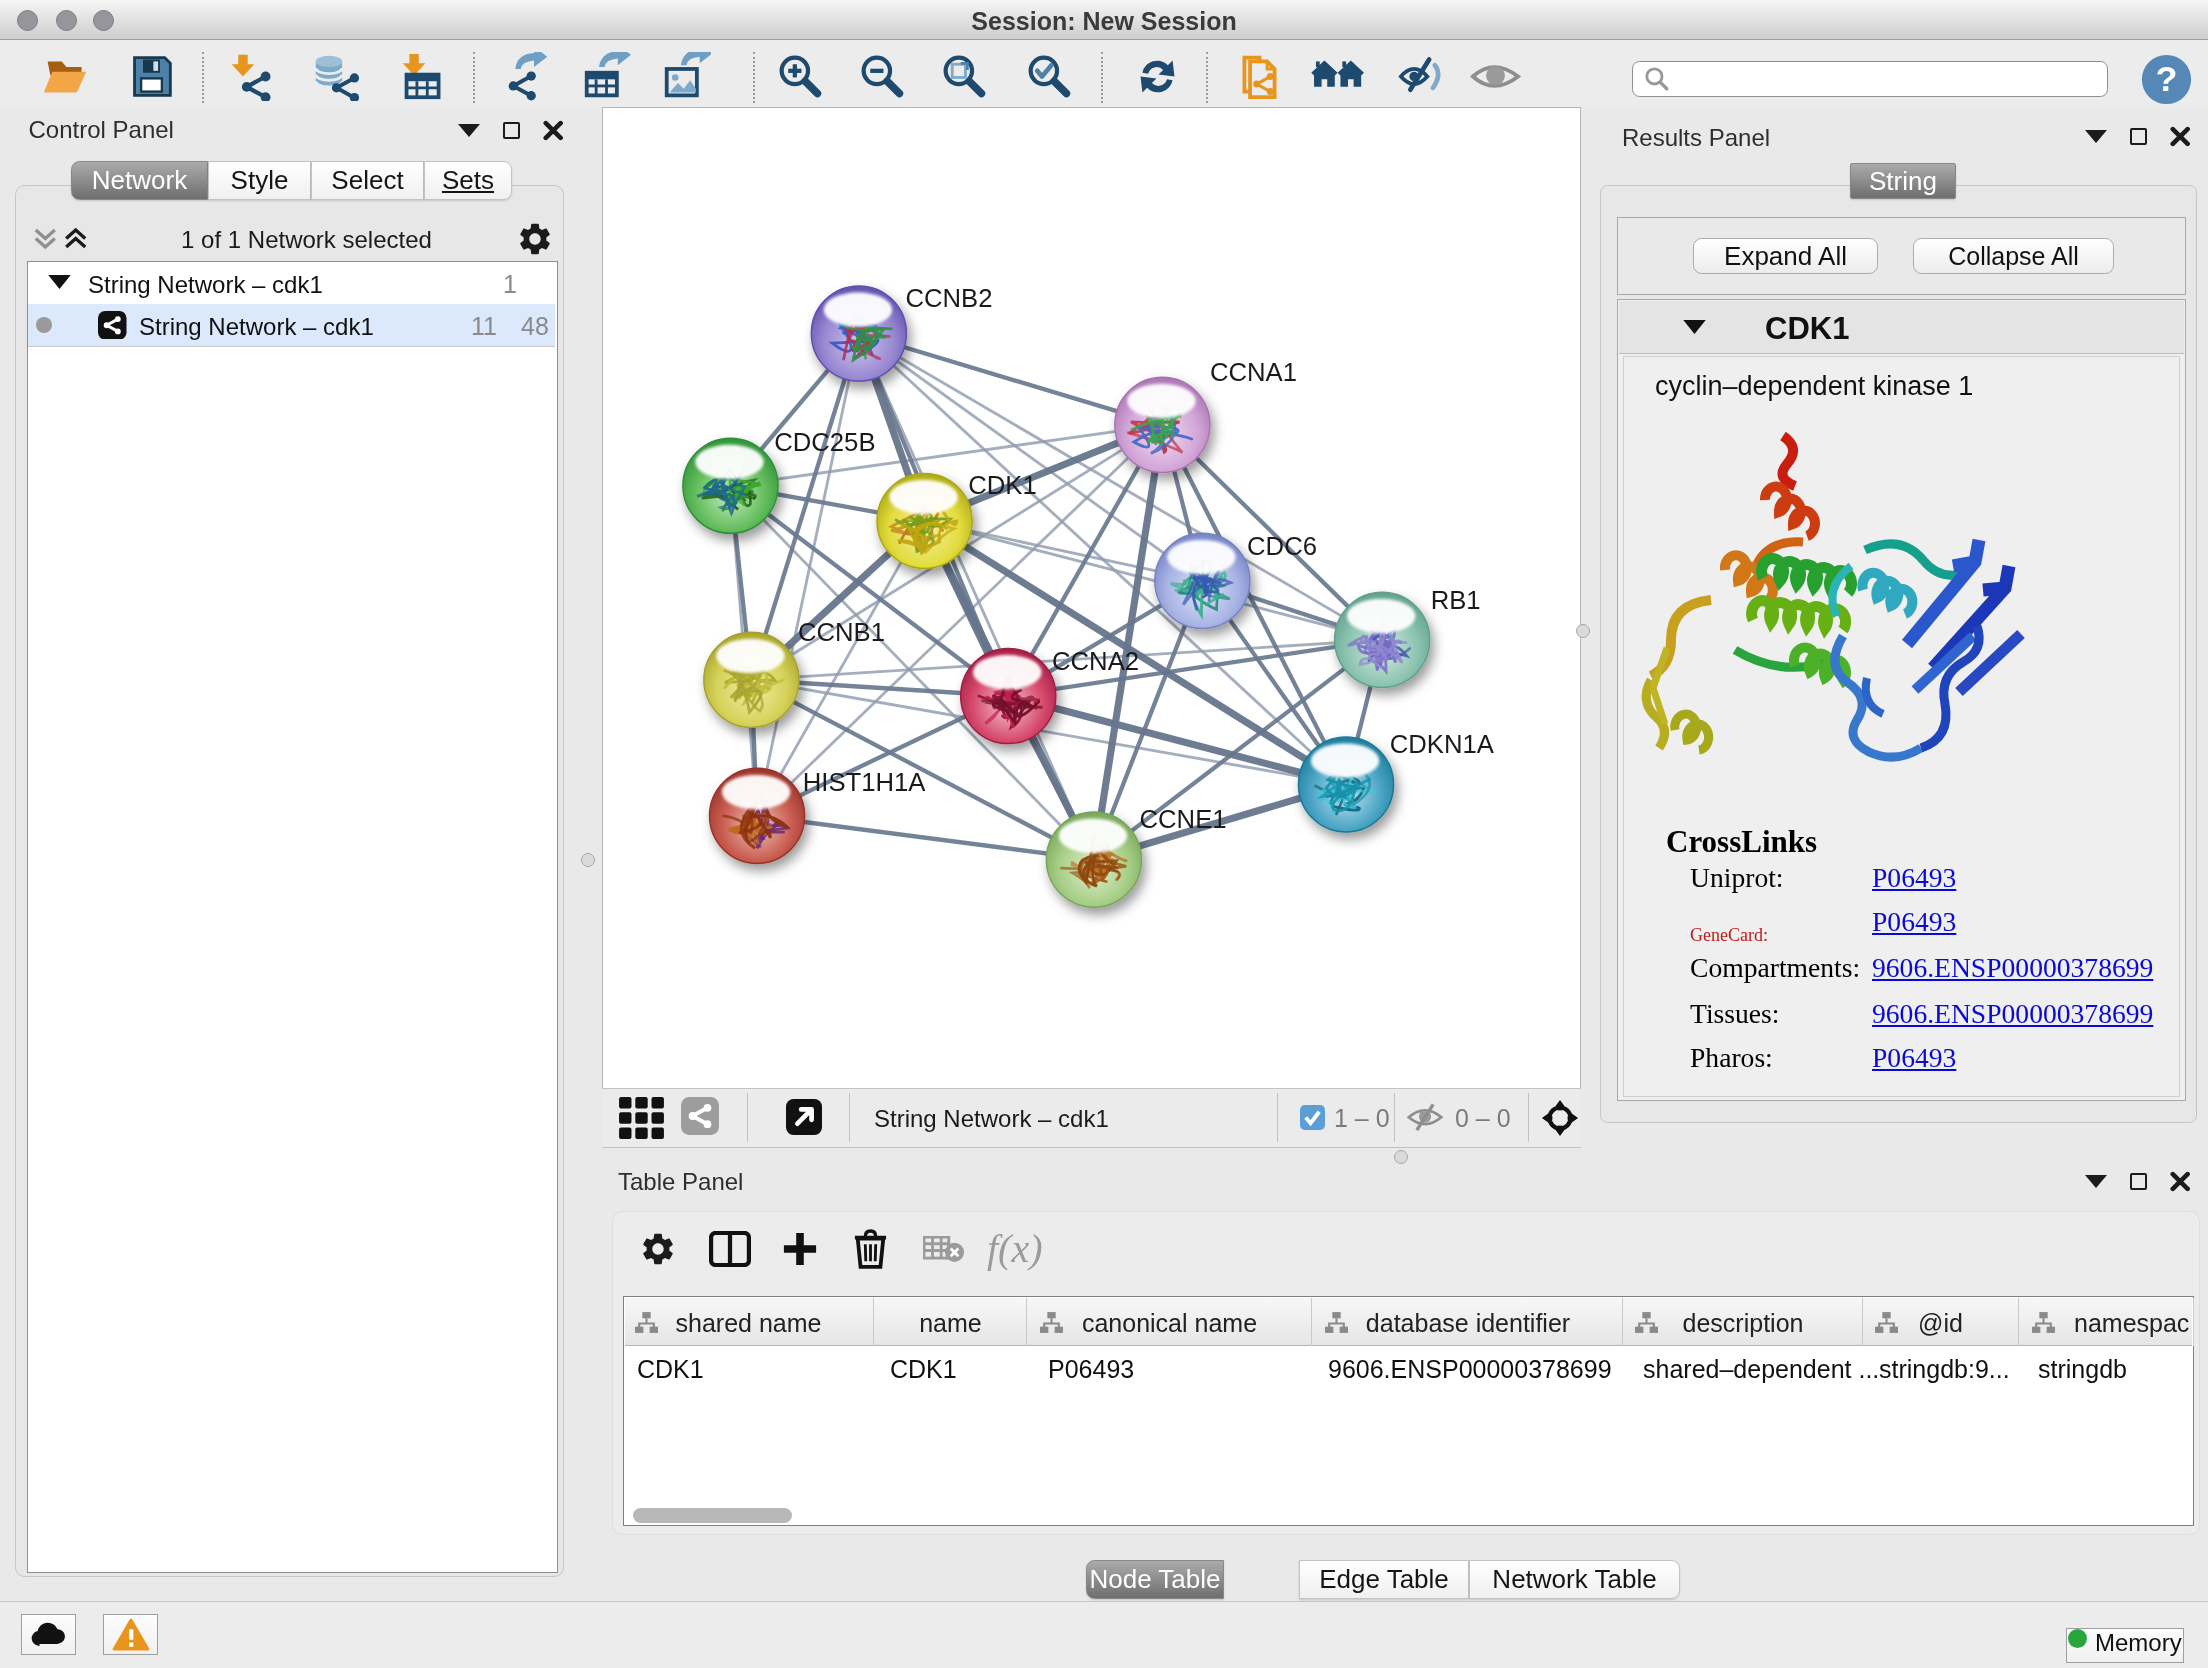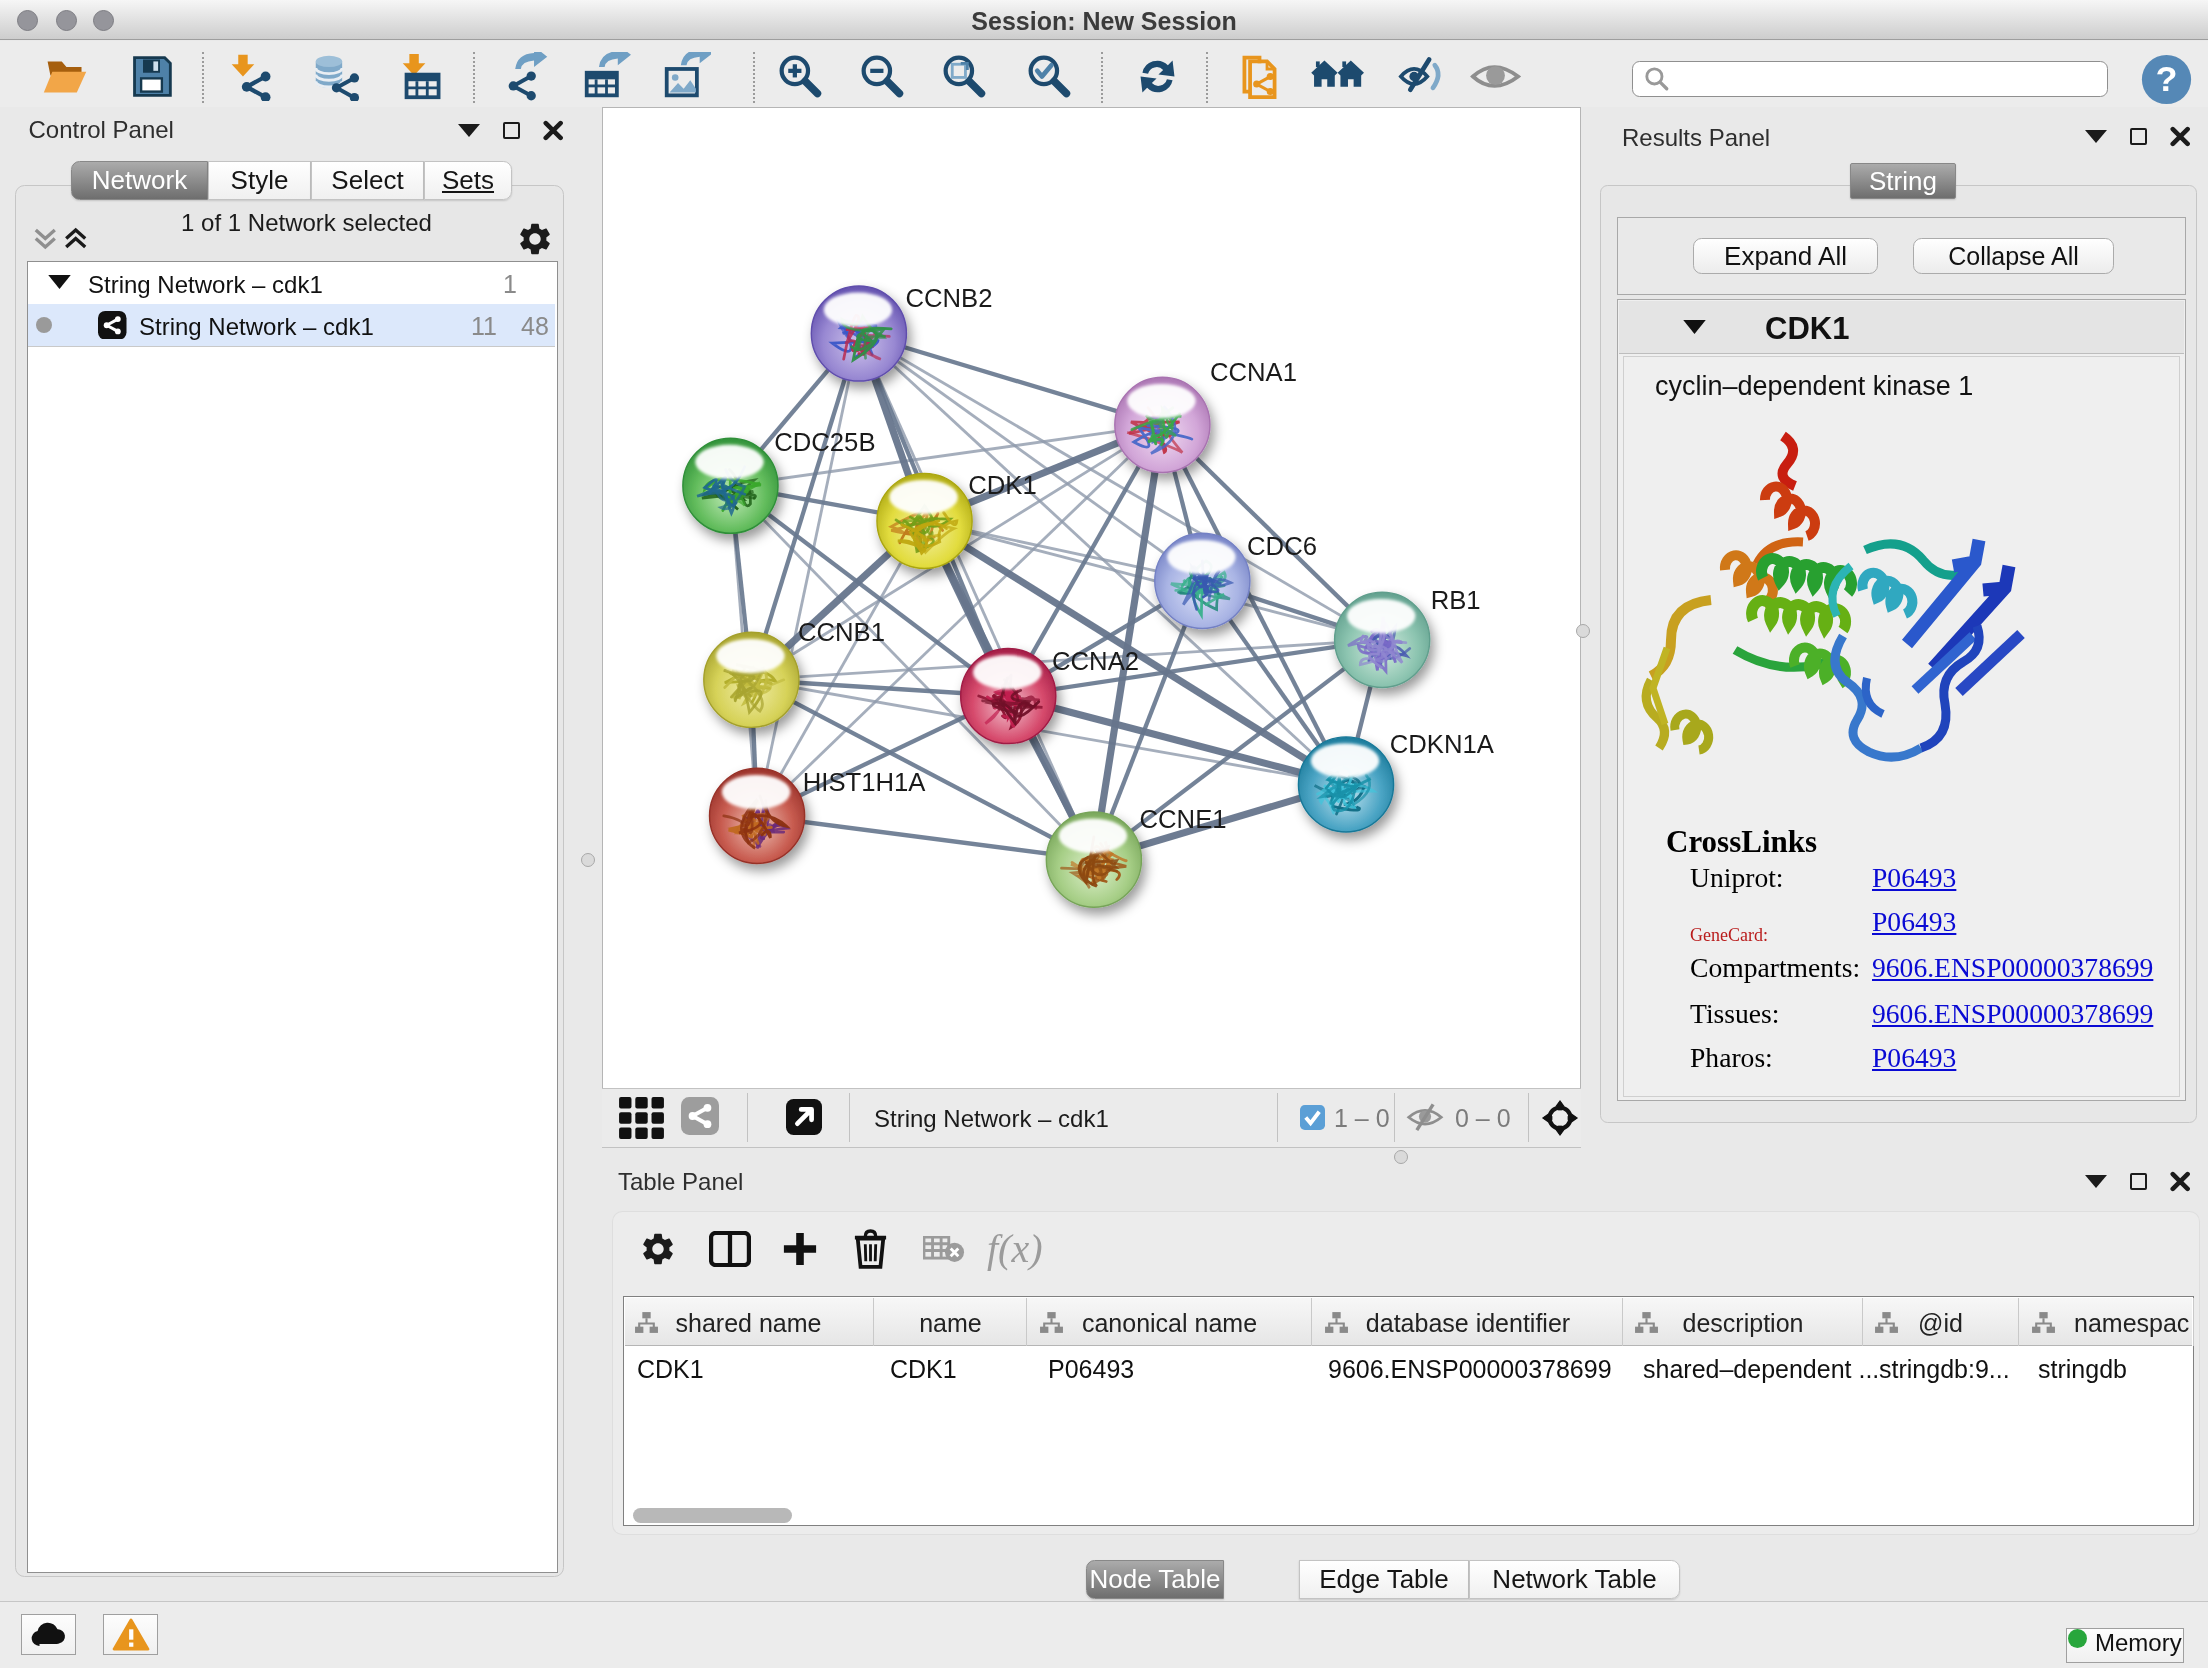--- a/index.html
+++ b/index.html
@@ -164,21 +164,21 @@
   </div>
 <div class="tab dark" style="left:71px;top:161px;width:137px;border-radius:8.6px 0 0 8.6px;">Network</div>
 <div class="tab" style="left:208px;top:161px;width:103px;">Style</div>
 <div class="tab" style="left:311px;top:161px;width:113px;">Select</div>
 <div class="tab" style="left:424px;top:161px;width:88px;border-radius:0 8.6px 8.6px 0;text-decoration:underline;">Sets</div>
 <div class="rbox" style="left:15px;top:185px;width:549px;height:1392px"></div>
 <svg class="abs" style="left:32px;top:226px" width="57" height="27" viewBox="0 0 60 28">
     <path d="M4 4 l10 9 10 -9 M4 13 l10 9 10 -9" stroke="#8f8f8f" stroke-width="3.5" fill="none"></path>
     <path d="M36 13 l10 -9 10 9 M36 22 l10 -9 10 9" stroke="#1b1b1b" stroke-width="3.5" fill="none"></path>
   </svg>
-<div class="abs" style="left:42px;top:209px;width:529px;text-align:center;font-size:24px;color:#1b1b1b">1 of 1 Network selected</div>
+<div class="abs" style="left:42px;top:226px;width:529px;text-align:center;font-size:24px;color:#1b1b1b">1 of 1 Network selected</div>
 <div class="abs" style="left:516px;top:220px"><svg width="38" height="38" viewBox="0 0 24 24">
       <path d="M19.14 12.94c.04-.3.06-.61.06-.94 0-.32-.02-.64-.07-.94l2.03-1.58c.18-.14.23-.41.12-.61l-1.92-3.32c-.12-.22-.37-.29-.59-.22l-2.39.96c-.5-.38-1.03-.7-1.62-.94l-.36-2.54c-.04-.24-.24-.41-.48-.41h-3.84c-.24 0-.43.17-.47.41l-.36 2.54c-.59.24-1.13.57-1.62.94l-2.39-.96c-.22-.08-.47 0-.59.22L2.74 8.87c-.12.21-.08.47.12.61l2.03 1.58c-.05.3-.09.63-.09.94s.02.64.07.94l-2.03 1.58c-.18.14-.23.41-.12.61l1.92 3.32c.12.22.37.29.59.22l2.39-.96c.5.38 1.03.7 1.62.94l.36 2.54c.05.24.24.41.48.41h3.84c.24 0 .44-.17.47-.41l.36-2.54c.59-.24 1.13-.56 1.62-.94l2.39.96c.22.08.47 0 .59-.22l1.92-3.32c.12-.22.07-.47-.12-.61l-2.01-1.58zM12 15.6c-1.98 0-3.6-1.62-3.6-3.6s1.62-3.6 3.6-3.6 3.6 1.62 3.6 3.6-1.62 3.6-3.6 3.6z" fill="#1b1b1b"></path>
     </svg></div>
 <div class="abs" style="left:27px;top:261px;width:531px;height:1312px;background:#fff;border:1.9px solid #8f8f8f">
     <div class="abs" style="left:0;top:0;width:527px;height:42px">
       <svg class="abs" style="left:20px;top:13.3px" width="23" height="15" viewBox="0 0 24 16">
         <path d="M0 0 h24 l-12 15 z" fill="#111"></path>
       </svg>
       <div class="abs" style="left:60px;top:8.6px;font-size:24px;color:#111">String Network – cdk1</div>
       <div class="abs" style="right:38px;top:7.6px;font-size:25px;color:#8a8a8a">1</div>

